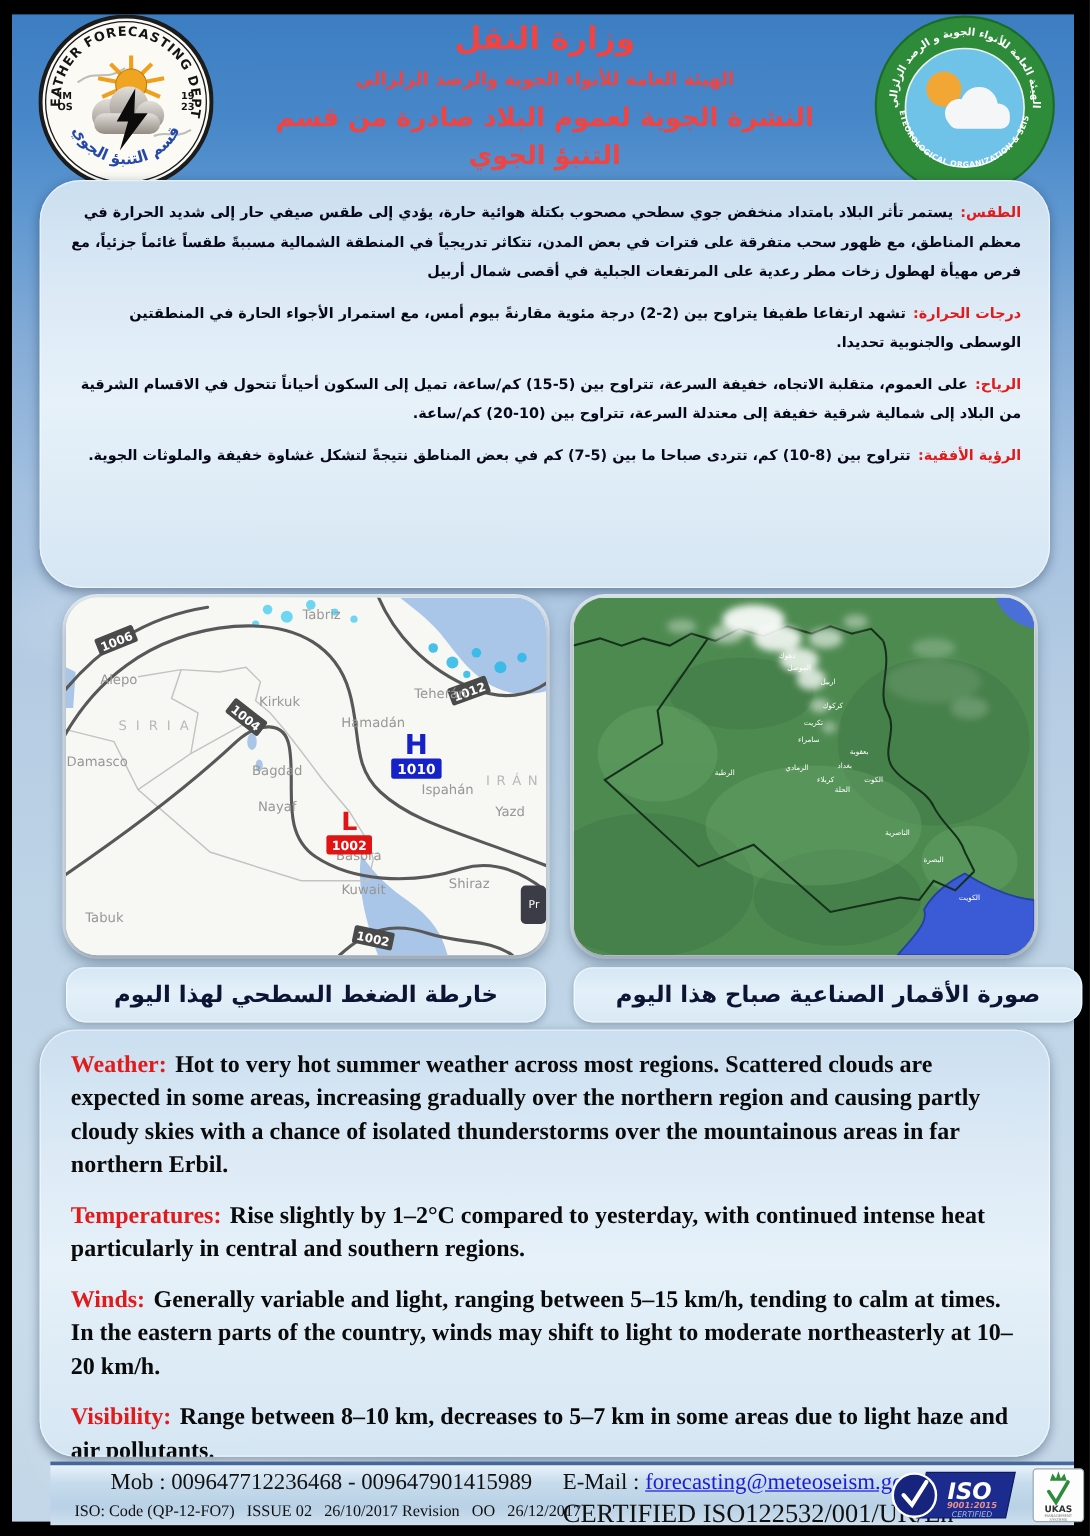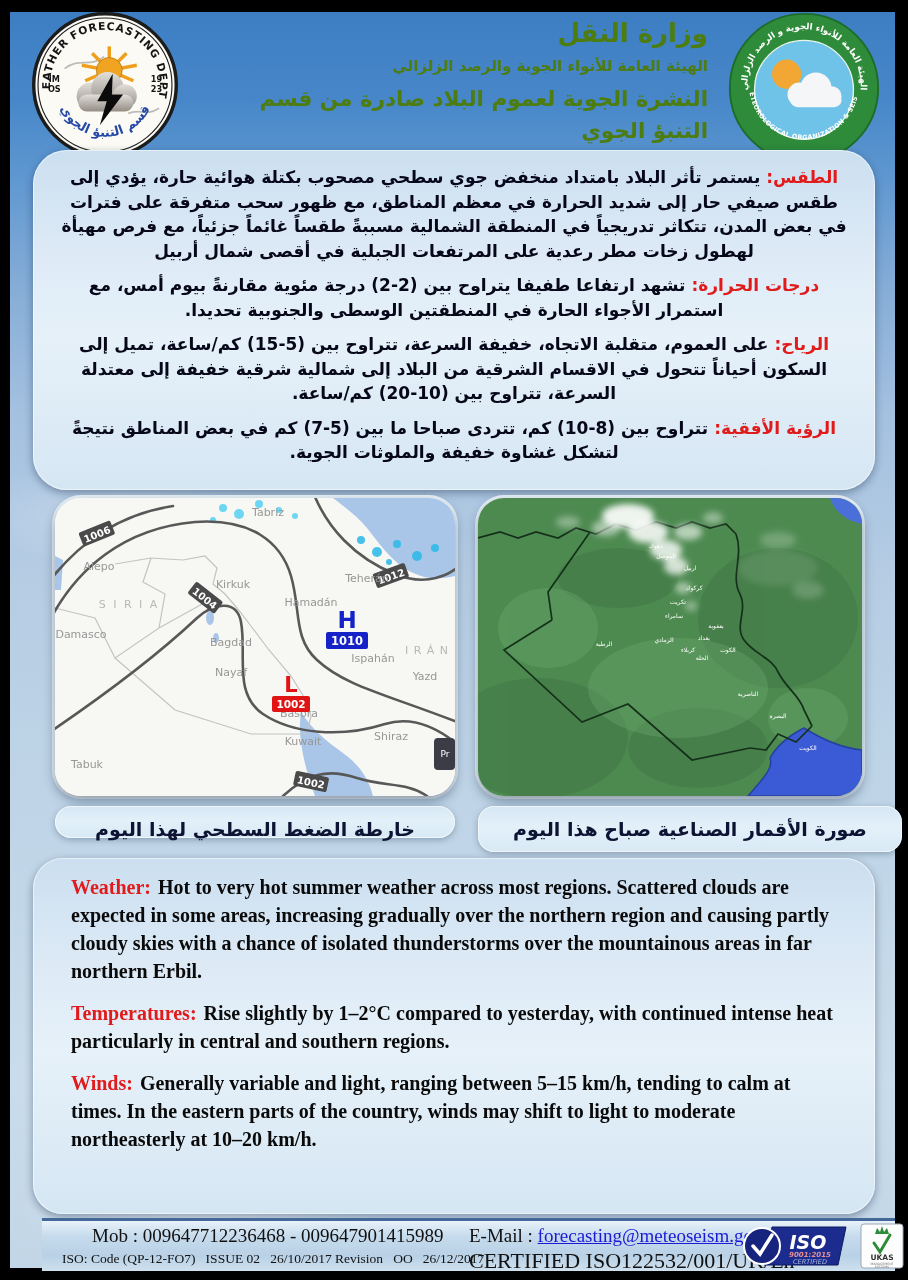--- a/index.html
+++ b/index.html
@@ -9,46 +9,46 @@
   .bg{position:absolute;left:10px;top:12px;right:13px;bottom:12px;
       background:
         radial-gradient(38% 12% at 72% 87%, rgba(255,255,255,.55), rgba(255,255,255,0) 70%),
         radial-gradient(30% 10% at 22% 95%, rgba(255,255,255,.5), rgba(255,255,255,0) 70%),
         radial-gradient(45% 9% at 50% 74%, rgba(255,255,255,.35), rgba(255,255,255,0) 70%),
         radial-gradient(25% 6% at 12% 40%, rgba(255,255,255,.25), rgba(255,255,255,0) 70%),
         linear-gradient(180deg,#3d7dc2 0%,#4787c9 7%,#5e97d0 13%,#86add7 22%,
           #a4c1e0 32%,#b5cce3 45%,#bdd3e6 58%,#c2d7e8 72%,#c9dceb 85%,#c2d6e7 100%);}
   .abs{position:absolute;}
   
-  .hdr-text{left:200px;top:16px;width:508px;color:#4d7c0f;font-weight:bold;}
+  .hdr-text{left:200px;top:16px;width:508px;text-align:center;color:#ef4444;font-weight:bold;}
   .hdr-l1{font-size:26px;line-height:34px;}
   .hdr-l2{font-size:15px;line-height:33px;}
   .hdr-l3{font-size:21.5px;line-height:32px;}
   .hdr-l4{font-size:27px;line-height:36px;}
   
   .panel{background:linear-gradient(180deg,#cbdff0 0%,#ddeaf6 30%,#e6f1f9 55%,#d5e6f3 100%);
          box-shadow:0 3px 9px rgba(15,35,65,.4), inset 0 0 0 1px rgba(255,255,255,.55);
          box-sizing:border-box;overflow:hidden;}
   .panel-ar{left:33px;top:150px;width:842px;height:340px;border-radius:34px;padding:15px 24px;}
-  .panel-en{left:33px;top:858px;width:842px;height:356px;border-radius:30px;padding:15px 38px;}
-  .ar-par{direction:rtl;text-align:center;margin:0 0 10px 0;font-size:17px;line-height:24.5px;
+  .panel-en{left:33px;top:858px;width:842px;height:356px;border-radius:30px;padding:15px 26px;}
+  .ar-par{direction:rtl;text-align:right;margin:0 0 10px 0;font-size:12px;line-height:24.5px;
           font-weight:bold;color:#07071a;}
   .ar-par .lbl{color:#e11b1b;margin-left:6px;}
   .en-par{margin:0 0 14px 0;font-family:"Liberation Serif",serif;font-weight:bold;
           font-size:20px;line-height:28px;color:#0a0a0a;}
   .en-par .lbl{color:#e11b1b;margin-right:7px;}
   
   .mapbox{border-radius:26px;overflow:hidden;box-shadow:0 5px 12px rgba(15,35,65,.45),
           0 0 0 3px rgba(245,250,253,.85);background:#fff;}
   .map-press{left:55px;top:498px;width:400px;height:298px;}
   .map-sat{left:478px;top:498px;width:384px;height:298px;}
   .pill{background:linear-gradient(180deg,#d5e7f4,#e3f0f9 45%,#d8e9f5);border-radius:16px;
         box-shadow:0 2px 6px rgba(15,35,65,.3), inset 0 0 0 1px rgba(255,255,255,.6);
         text-align:center;font-weight:bold;color:#0d1433;font-size:19px;direction:rtl;}
-  .cap-left{left:55px;top:806px;width:400px;height:32px;line-height:46px;}
+  .cap-left{left:55px;top:806px;width:400px;height:46px;line-height:46px;}
   .cap-right{left:478px;top:806px;width:424px;height:46px;line-height:46px;}
   
   .footer{left:16px;right:13px;top:1218px;height:50px;
           background:linear-gradient(180deg,#e8f2fa,#c6dbec 30%,#b9d1e6 70%,#cfe0ee);
           border-top:3px solid #44689a;font-family:"Liberation Serif",serif;color:#111;margin-left:26px;}
   .f-mob{left:50px;top:4px;font-size:19px;}
   .f-email{left:427px;top:4px;font-size:19px;}
   .f-email a{color:#1b1bd6;}
   .f-iso{left:20px;top:30px;font-size:13.5px;white-space:pre;}
   .f-cert{left:427px;top:27px;font-size:22px;font-family:Liberation Serif, serif;}
@@ -306,20 +306,21 @@
     </svg>
   </div>
 
   <div class="abs pill cap-left">خارطة الضغط السطحي لهذا اليوم</div>
   <div class="abs pill cap-right">صورة الأقمار الصناعية صباح هذا اليوم</div>
 
   <div class="abs panel panel-en">
     <p class="en-par"><span class="lbl">Weather:</span><span>Hot to very hot summer weather across most regions. Scattered clouds are expected in some areas, increasing gradually over the northern region and causing partly cloudy skies with a chance of isolated thunderstorms over the mountainous areas in far northern Erbil.</span></p>
     <p class="en-par"><span class="lbl">Temperatures:</span><span>Rise slightly by 1–2°C compared to yesterday, with continued intense heat particularly in central and southern regions.</span></p>
     <p class="en-par"><span class="lbl">Winds:</span><span>Generally variable and light, ranging between 5–15 km/h, tending to calm at times. In the eastern parts of the country, winds may shift to light to moderate northeasterly at 10–20 km/h.</span></p>
+    <p class="en-par"><span class="lbl">Visibility:</span><span>Range between 8–10 km, decreases to 5–7 km in some areas due to light haze and air pollutants.</span></p>
   </div>
 
   <div class="abs footer">
     <div class="abs f-mob">Mob : 009647712236468 - 009647901415989</div>
     <div class="abs f-email">
       <span>E-Mail : </span><a href="#">forecasting@meteoseism.gov.iq</a>
     </div>
     <div class="abs f-iso">ISO: Code (QP-12-FO7)   ISSUE 02   26/10/2017 Revision   OO   26/12/2017</div>
     <div class="abs f-cert">CERTIFIED ISO122532/001/UK/En</div>
 

